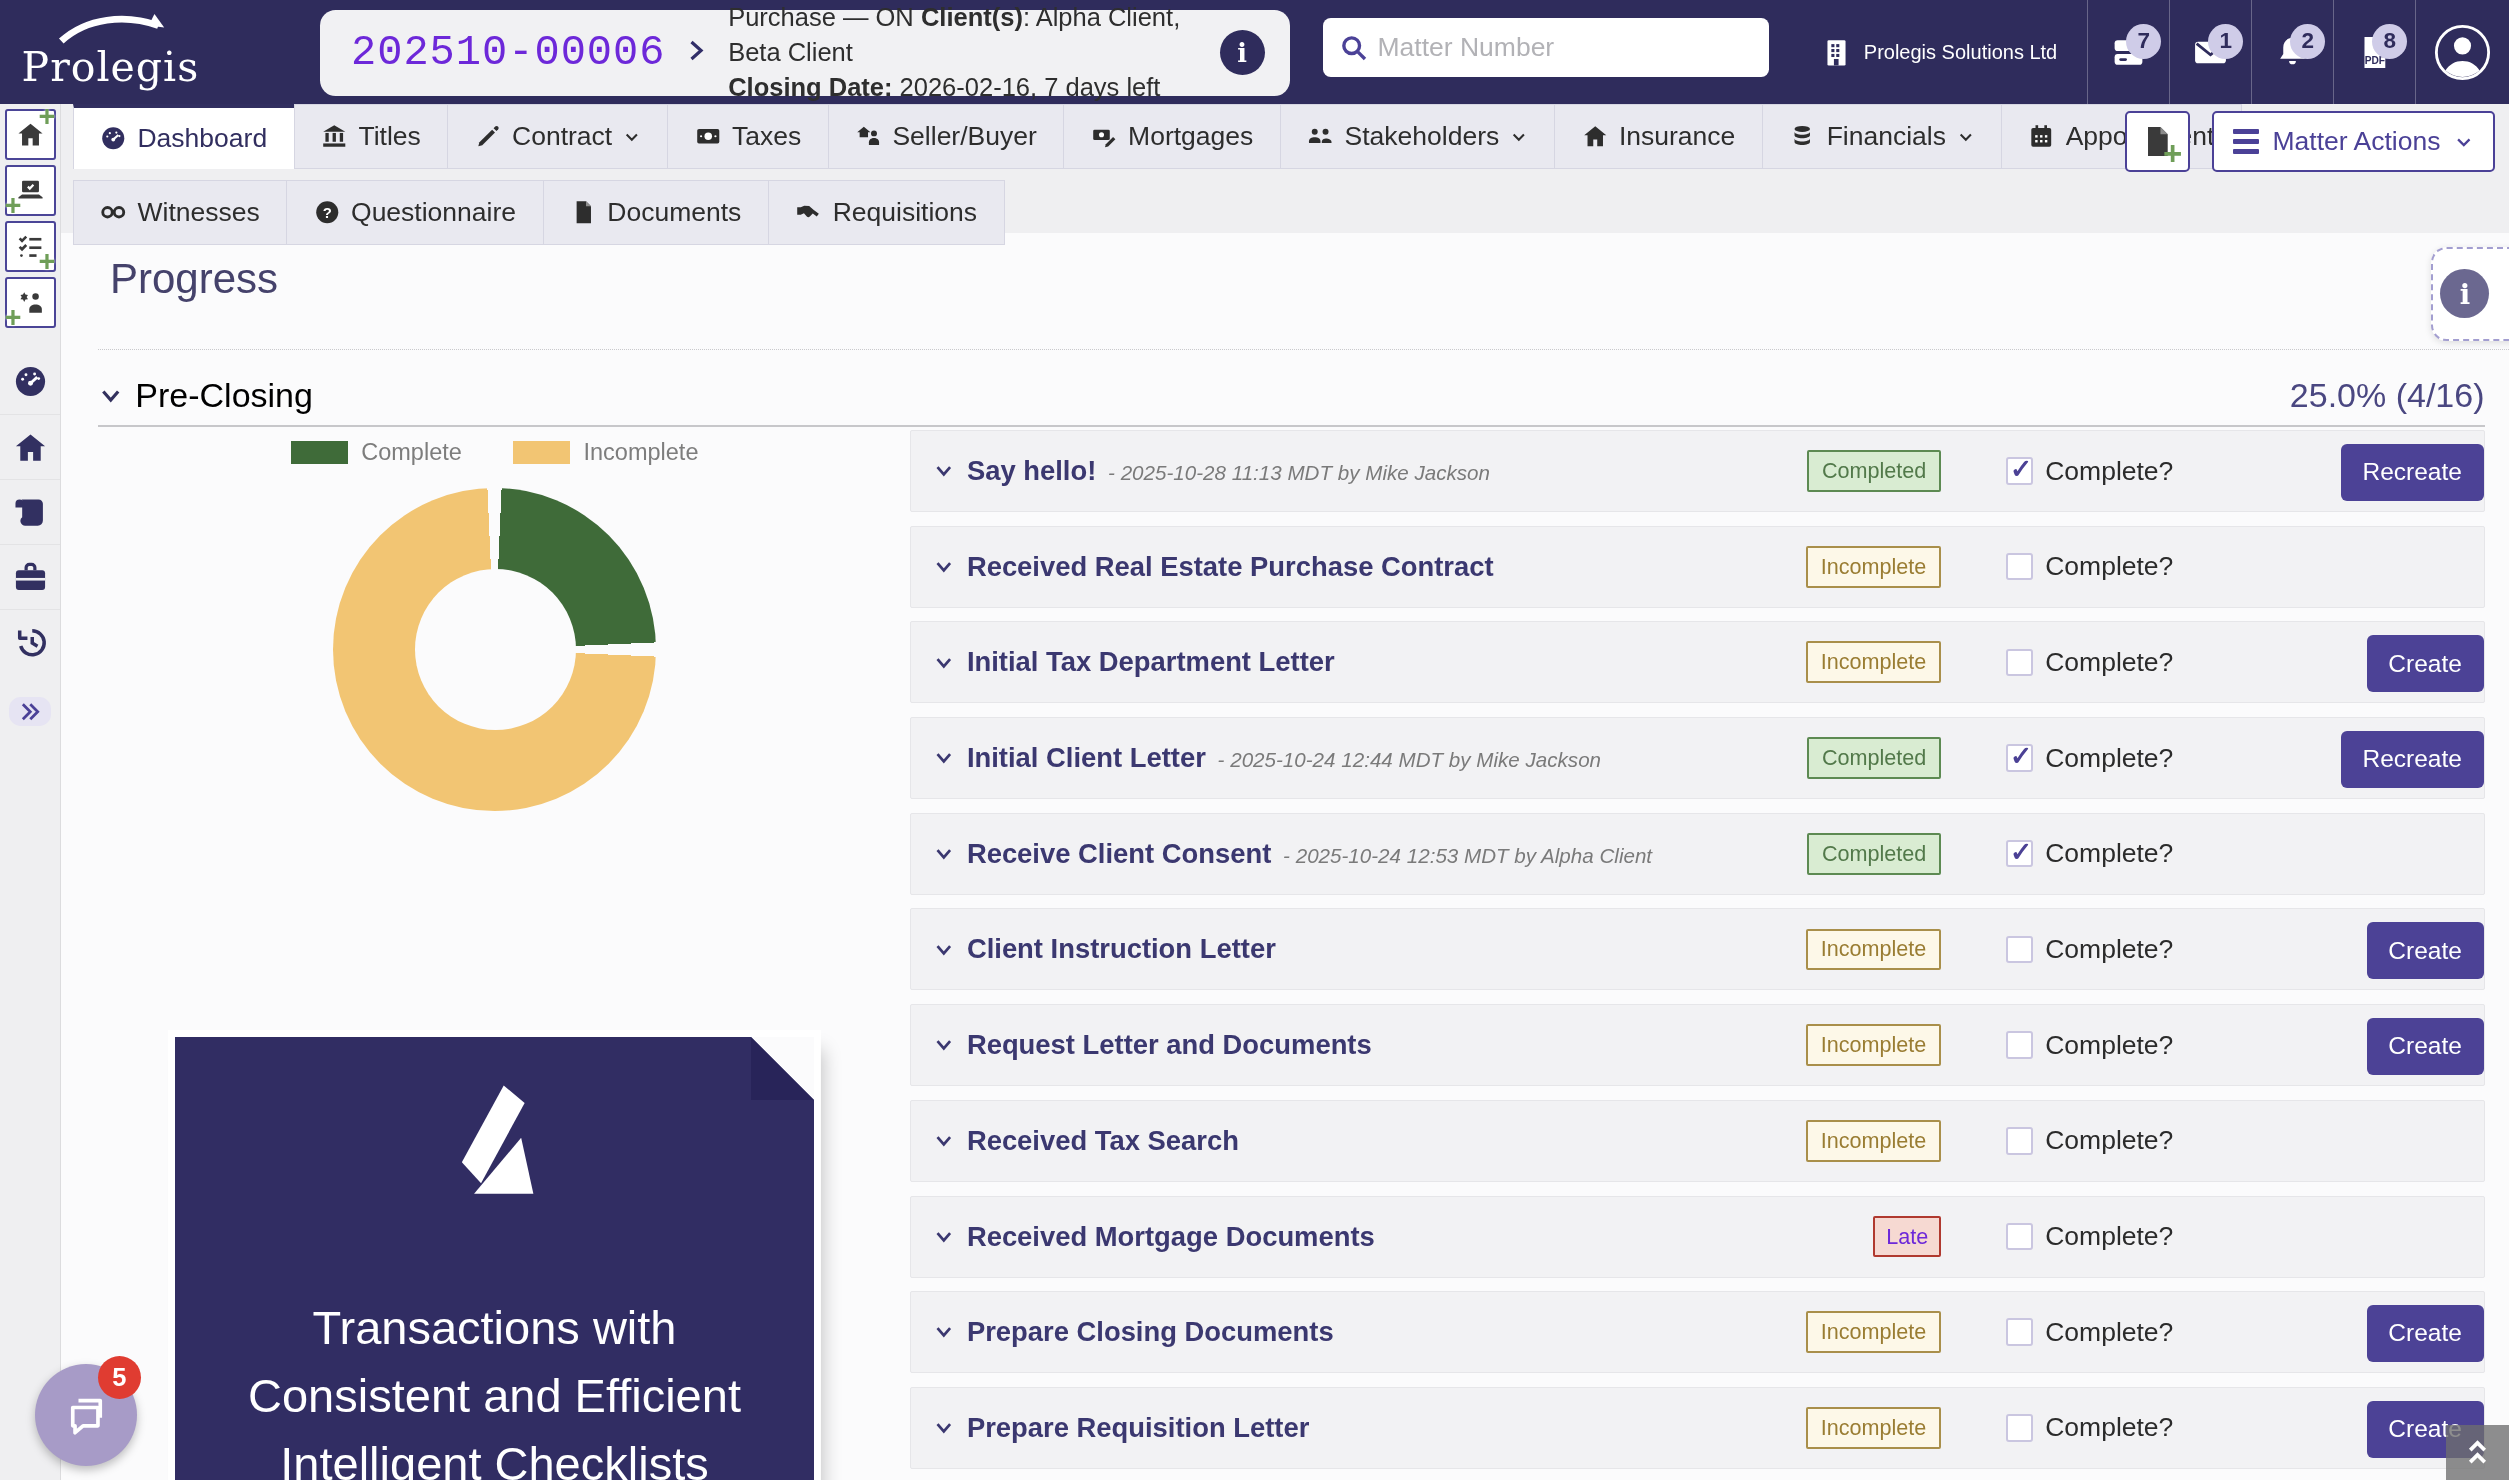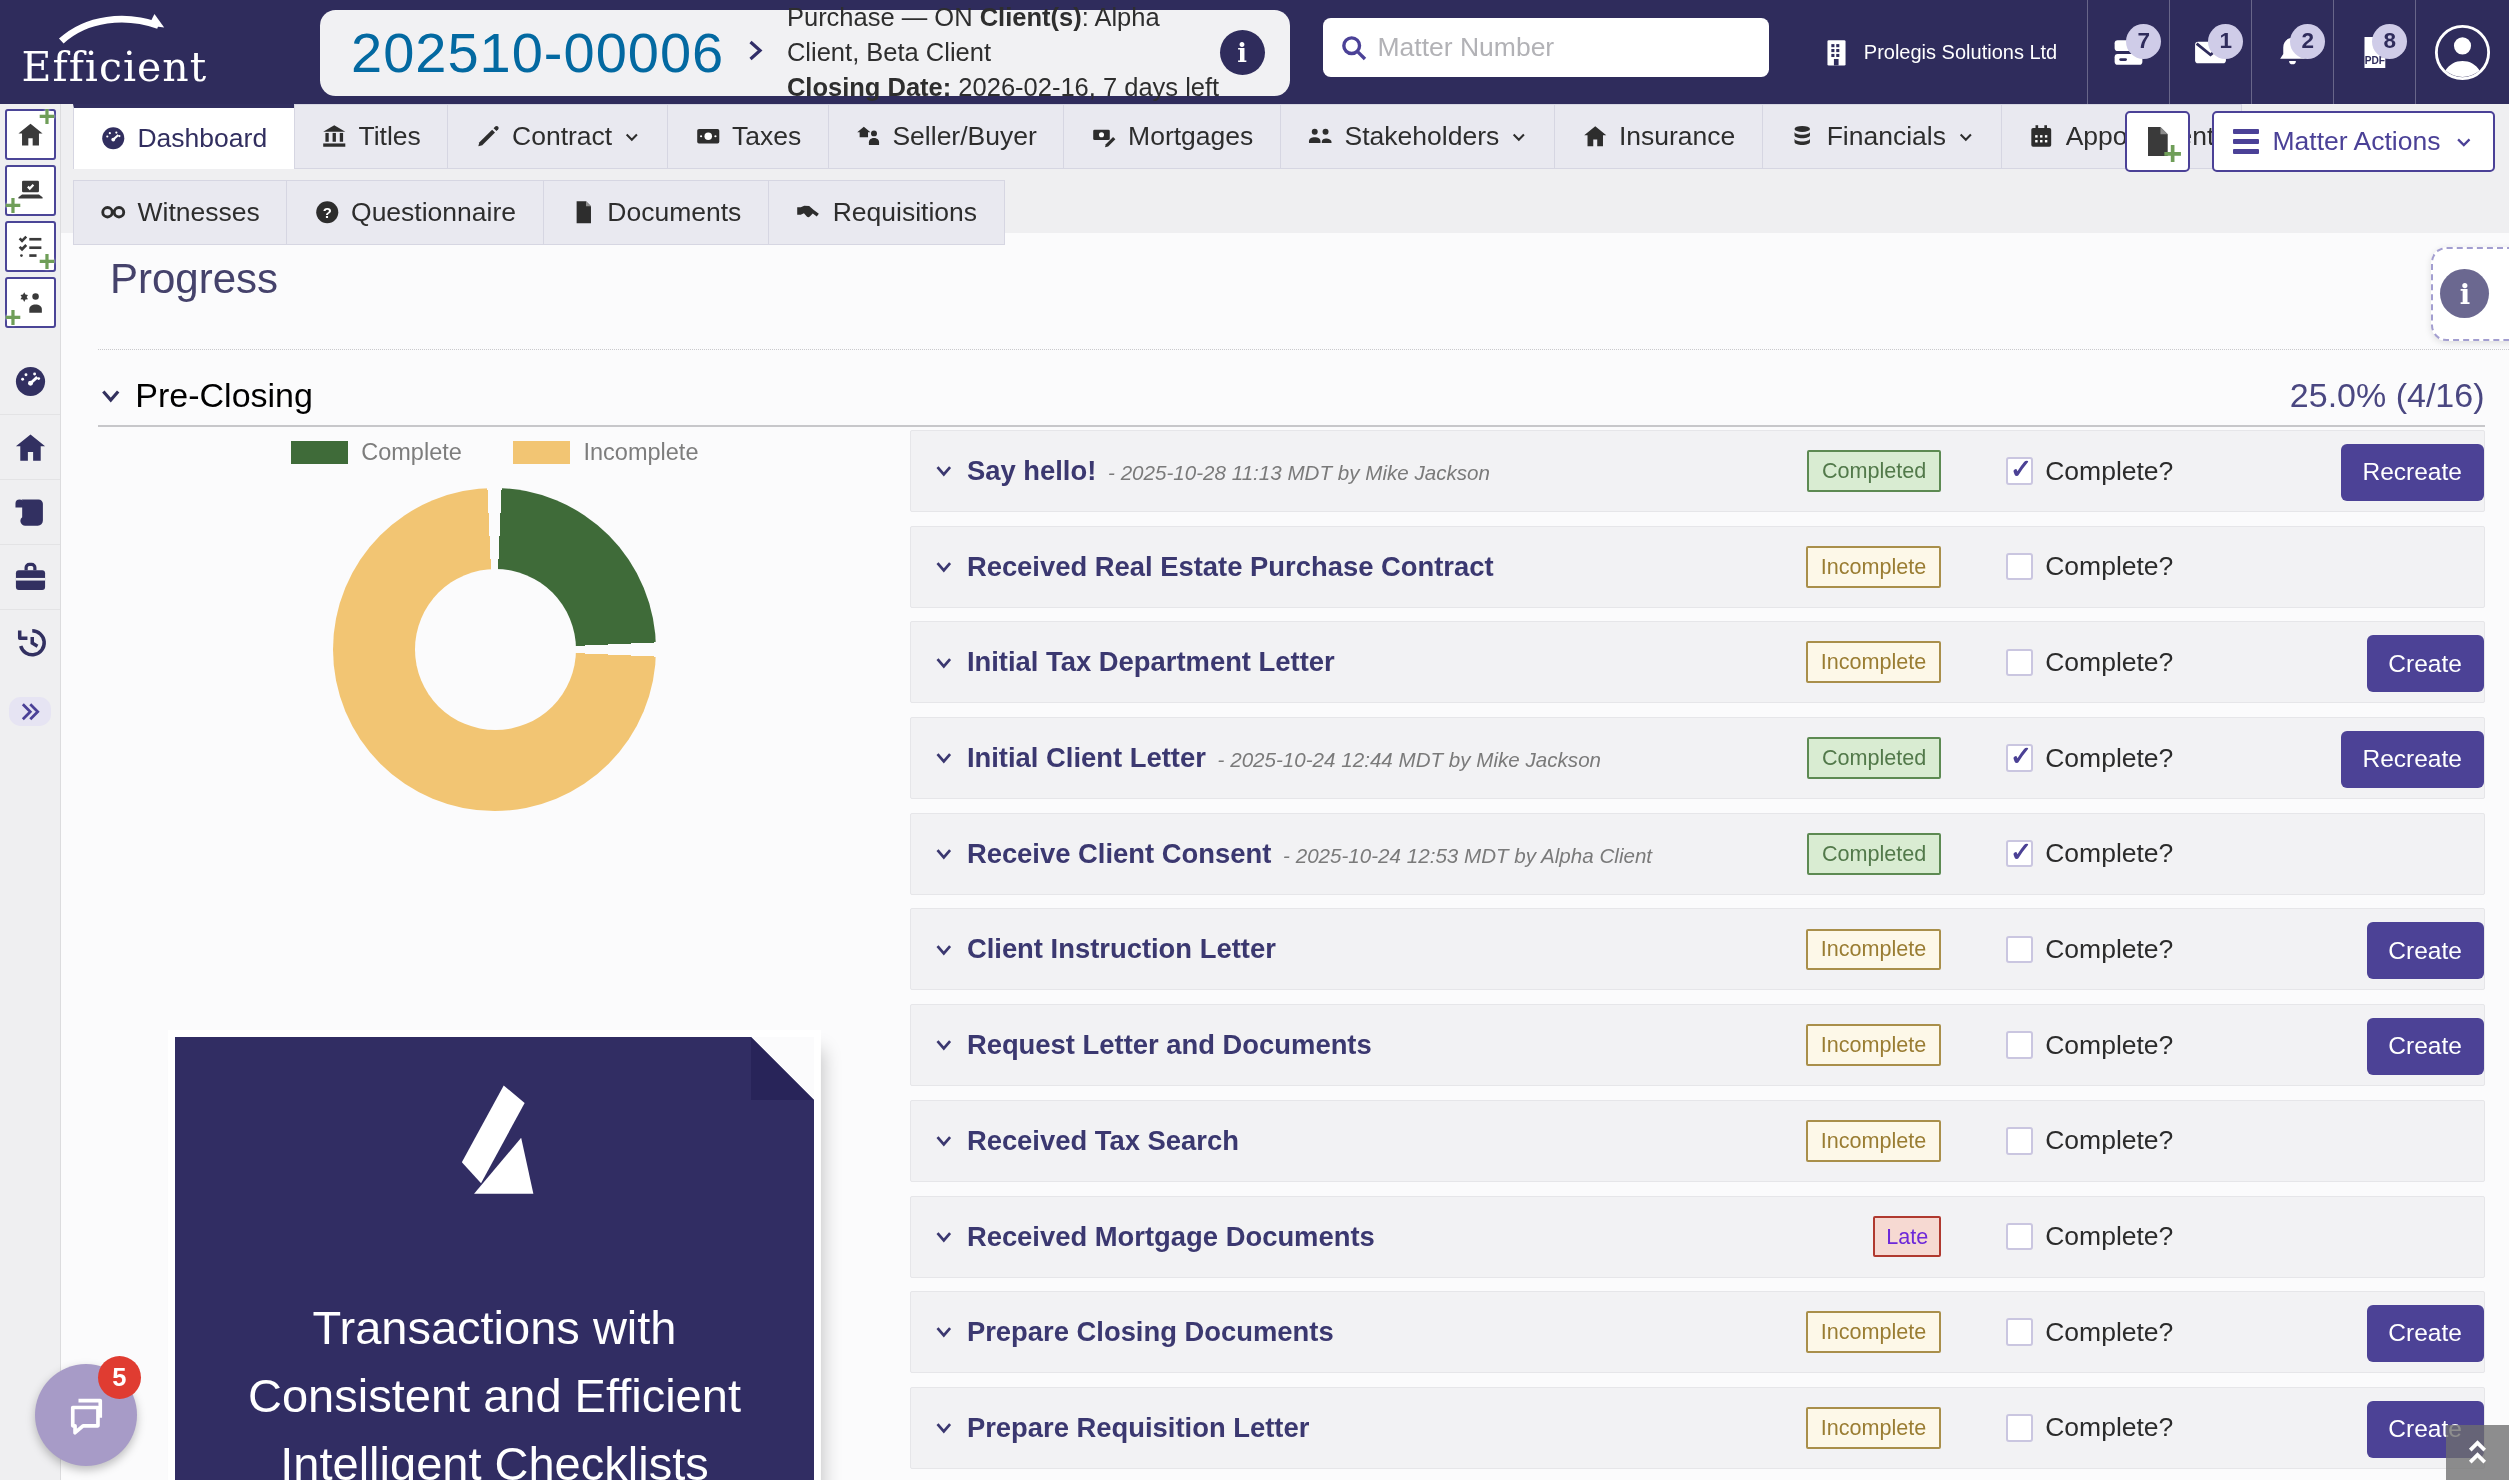--- a/index.html
+++ b/index.html
@@ -5,21 +5,21 @@
   * { margin:0; padding:0; box-sizing:border-box; }
   body { font-family:"Liberation Sans", sans-serif; background:#fbfbfc; }
   #app { position:relative; width:2509px; height:1480px; overflow:hidden; background:#fbfbfc; }
 
   
   .topbar { position:absolute; left:0; top:0; width:2509px; height:104px; background:#2f2c5c; z-index:30; }
   .logo { position:absolute; left:21.6px; top:9.8px; width:196px; height:88px; color:#fff; }
   .logo .swoosh { position:absolute; left:35px; top:2px; }
   .logo .logo-text { position:absolute; left:0; top:33px; font-family:"DejaVu Serif", serif; font-size:41px; color:#fff; letter-spacing:1px; }
   .matter-card { position:absolute; left:320px; top:9.8px; width:970px; height:86px; background:#f1f1f3; border-radius:15.7px; display:flex; align-items:center; padding:0 25.5px 0 31px; }
-  .matter-number { font-size:56px; color:#0369a1; letter-spacing:1px; white-space:nowrap; }
+  .matter-number { font-size:42px; color:#6d28d9; letter-spacing:1px; white-space:nowrap;font-family:Liberation Mono, monospace; }
   .matter-chevron { margin:0 19.6px 0 17.6px; color:#312e68; }
   .matter-info { flex:1; font-size:25.5px; color:#2e2e2e; line-height:35px; }
   .matter-info b { font-weight:700; }
   .info-circle { width:45px; height:45px; border-radius:50%; background:#2f2c5c; color:#fff; display:flex; align-items:center; justify-content:center; font-family:"DejaVu Serif", serif; font-size:25.5px; font-weight:700; flex:0 0 auto; }
   .search-box { position:absolute; left:1323px; top:17.6px; width:446px; height:59px; background:#fff; border-radius:7.8px; display:flex; align-items:center; padding:0 15.7px; }
   .search-box .sicon { color:#4b4197; width:29px; height:29px; margin-right:9.8px; flex:0 0 auto; }
   .search-box input { border:none; outline:none; font-size:26.5px; color:#444; width:100%; font-family:"Liberation Sans", sans-serif; background:transparent; }
   .search-box input::placeholder { color:#b2b2b6; }
   .firm { position:absolute; left:1821px; top:0; height:104px; display:flex; align-items:center; gap:11.8px; color:#fff; font-size:20px; }
   .firm svg { width:31px; height:31px; }
@@ -117,21 +117,21 @@
 <body>
 
 <div id="app">
 
   <header class="topbar">
     <div class="logo">
       <svg class="swoosh" width="127" height="33" viewBox="0 0 130 34">
           <path d="M4 30 C 30 6, 70 2, 104 14" stroke="#fff" stroke-width="7" fill="none"></path>
           <path d="M100 2 l10 14 -16 -2 z" fill="#fff"></path>
         </svg>
-      <div class="logo-text">Efficient</div>
+      <div class="logo-text">Prolegis</div>
     </div>
 
     <div class="matter-card">
       <span class="matter-number">202510-00006</span>
       <span class="matter-chevron">
         <svg width="25.5" height="37" viewBox="0 0 24 24" fill="none" stroke="currentColor" stroke-width="3">
             <path d="M8 4l9 8-9 8"></path>
           </svg>
       </span>
       <div class="matter-info">

